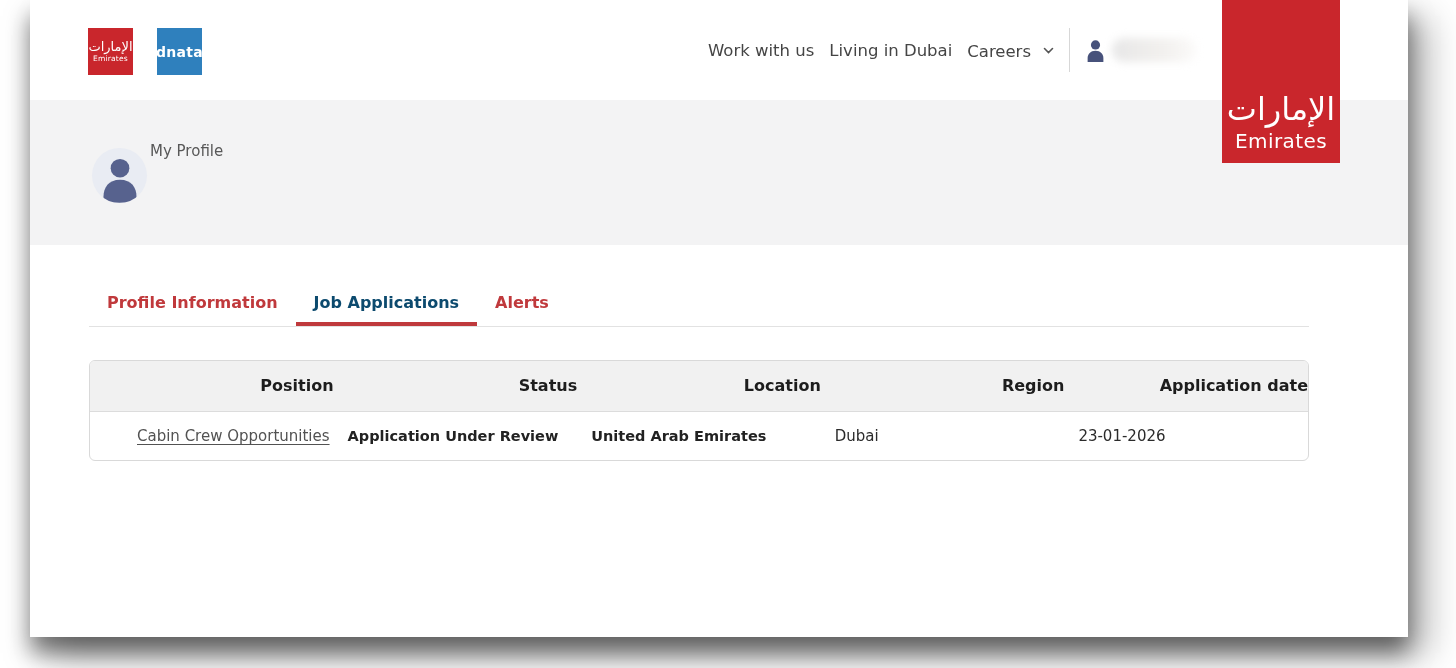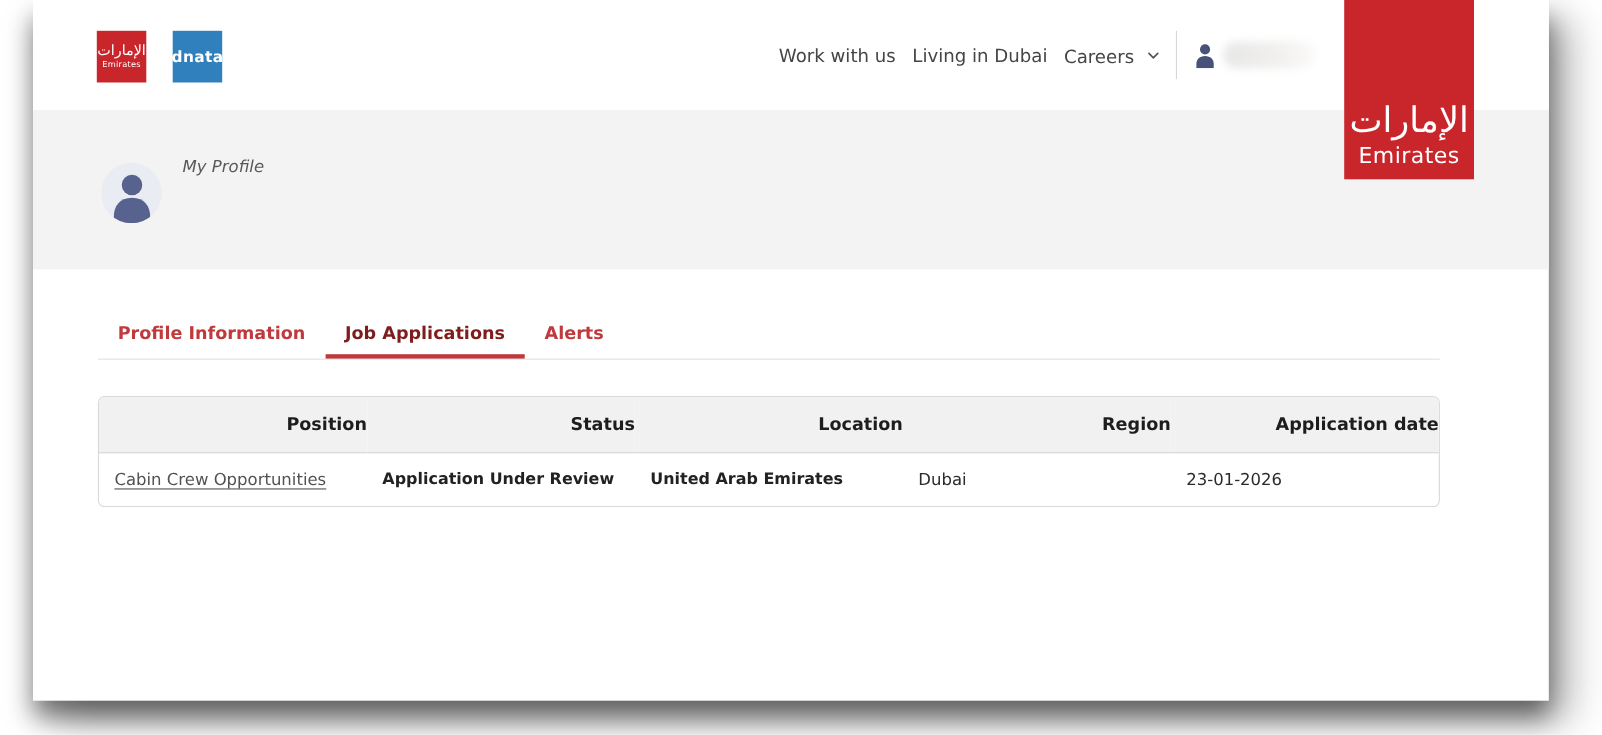--- a/index.html
+++ b/index.html
@@ -51,50 +51,50 @@
   .ribbon .calligraphy { font-size: 32px; line-height: 36px; }
   .ribbon .wordmark { font-size: 20px; letter-spacing: 0.4px; margin-top: 2px; }
   
   .hero { position: absolute; left: 0; top: 100px; width: 100%; height: 145px; background: #f3f3f4; }
   .hero-avatar {
     position: absolute; left: 62px; top: 48px;
     width: 55px; height: 55px; border-radius: 50%;
     background: #e9ecf3; overflow: hidden;
     display: flex; align-items: flex-end; justify-content: center;
   }
-  .hero-text { position: absolute; left: 136px; top: 42px; font-style: italic; }
+  .hero-text { position: absolute; left: 120px; top: 42px; }
   .hero-eyebrow { font-size: 15px; color: #585858; }
   .hero-title { font-size: 34px; font-weight: 400; color: #3d3d3d; margin-top: 3px; letter-spacing: -0.3px; }
   
   .main { position: absolute; left: 59px; top: 293px; width: 1220px; }
   .tabs { display: flex; border-bottom: 1px solid #e2e2e2; }
   .tab {
     padding: 0 18px 10px 18px;
     font-size: 16px; font-weight: bold;
     border-bottom: 4px solid transparent;
     cursor: pointer; white-space: nowrap;
   }
   .tab.inactive { color: #c0393c; }
-  .tab.active { color: #7f1d1d; border-bottom-color: #bf393c; }
+  .tab.active { color: #0c4a6e; border-bottom-color: #bf393c; }
   .table-wrap {
     margin-top: 33px;
     border: 1px solid #d9d9d9; border-radius: 6px;
     overflow: hidden; background: #fff;
   }
   table { width: 100%; border-collapse: collapse; table-layout: fixed; }
   thead th {
     background: #f1f1f1; height: 50px;
     text-align: right; padding-left: 14px;
     font-size: 16px; font-weight: bold; color: #1d1d1d;
     border-bottom: 1px solid #dcdcdc;
   }
   tbody td { height: 49px; padding-left: 14px; font-size: 15px; color: #222; }
   td.semibold { font-weight: bold; font-size: 14.5px; }
   td.regular { font-weight: normal; color: #2b2b2b; }
-  a.row-link { color: #525252; text-decoration: underline; text-underline-offset: 3px; font-size: 15px; }
+  a.row-link { color: #525252; text-decoration: underline; text-underline-offset: 3px; font-size: 15px; margin-left: 33px; }
 </style>
 </head>
 <body>
 
 <div class="page">
 
   <header class="topbar">
     <div class="logo">
       <div class="logo-sq logo-emirates">
         <span class="ar">الإمارات</span>

